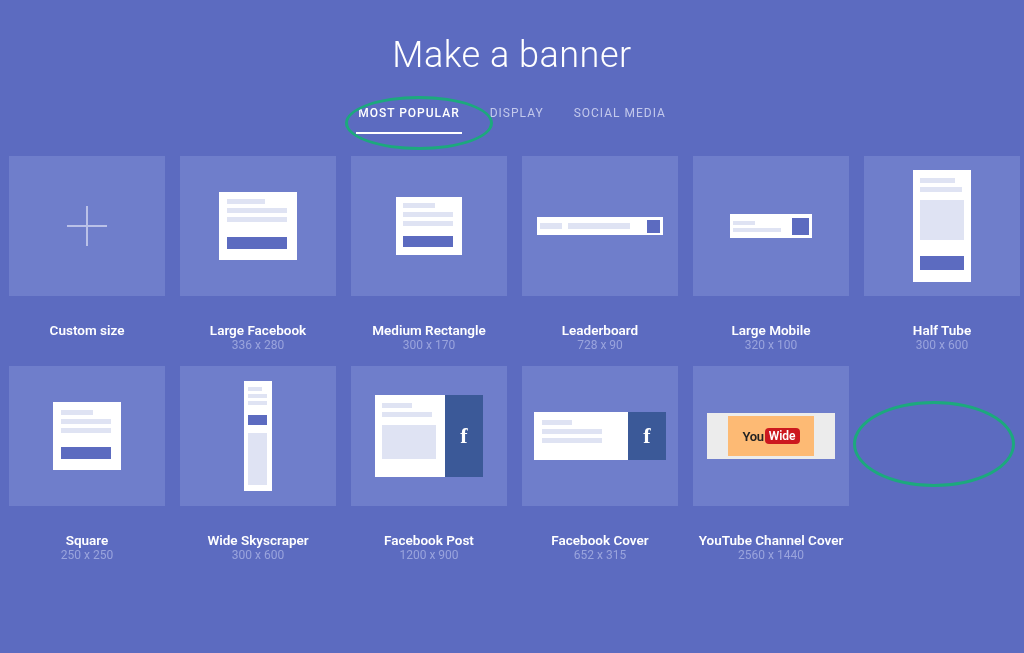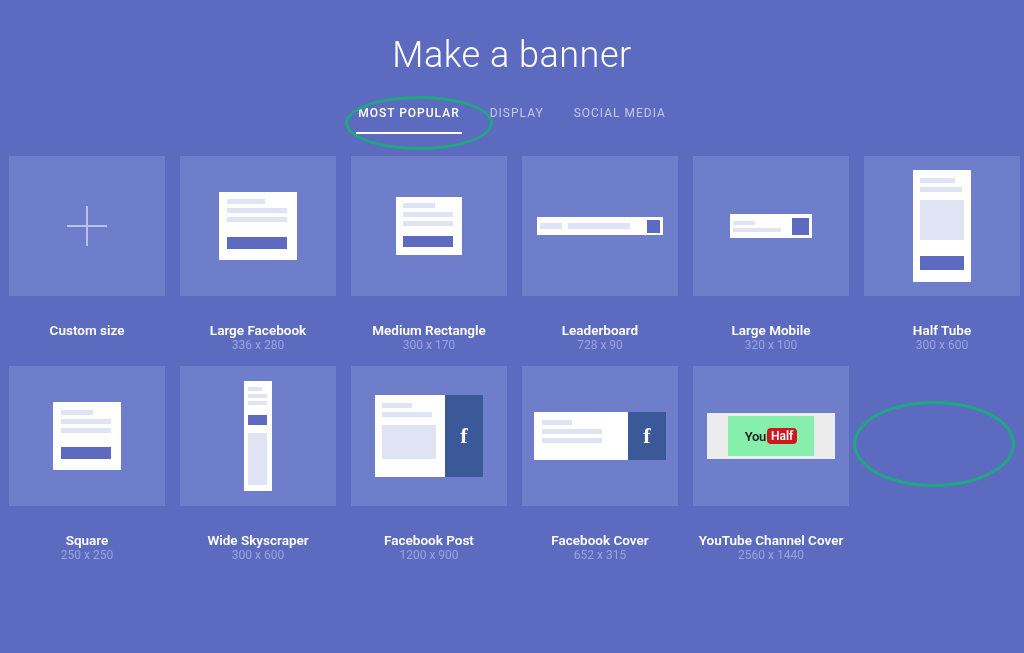--- a/index.html
+++ b/index.html
@@ -172,21 +172,21 @@
   
   .mock-fbcover { width: 132px; height: 48px; display:flex;}
   .mock-fbcover .left { width:94px; padding:8px 8px;}
   .mock-fbcover .left .l1 {height:5px; width:30px; background:#dfe3f3; margin-bottom:4px;}
   .mock-fbcover .left .l2 {height:5px; width:60px; background:#dfe3f3; margin-bottom:4px;}
   .mock-fbcover .left .l3 {height:5px; width:60px; background:#dfe3f3;}
   .mock-fbcover .right { flex:1; background:#3b5998; display:flex; align-items:center; justify-content:center;}
 
   
   .mock-yt { width: 128px; height: 46px; background:#ececec; display:flex; align-items:center; justify-content:center;}
-  .yt-inner { width:86px; height:40px; background:#86efac; display:flex; align-items:center; justify-content:center; font-weight:600;}
+  .yt-inner { width:86px; height:40px; background:#fdba74; display:flex; align-items:center; justify-content:center; font-weight:600;}
   .yt-you { color:#222; font-size:13px; letter-spacing:-0.3px;}
   .yt-tube { background:#cc181e; color:#fff; padding:1px 4px; border-radius:4px; font-size:12px; margin-left:1px;}
 </style>
 </head>
 <body>
 
 <h1 class="page-title">Make a banner</h1>
 
 <div class="tabs">
   <div class="tab active">MOST POPULAR</div>
@@ -332,21 +332,21 @@
     </div>
     <div class="tile-label">Facebook Cover</div>
     <div class="tile-dim">652 x 315</div>
   </div>
 
   <div class="tile">
     <div class="thumb">
       <div class="mock-yt">
         <div class="yt-inner">
           <span class="yt-you">You</span>
-            <span class="yt-tube">Half</span>
+            <span class="yt-tube">Wide</span>
         </div>
       </div>
     </div>
     <div class="tile-label">YouTube Channel Cover</div>
     <div class="tile-dim">2560 x 1440</div>
   </div>
 
 </div>
 
 </body></html>

